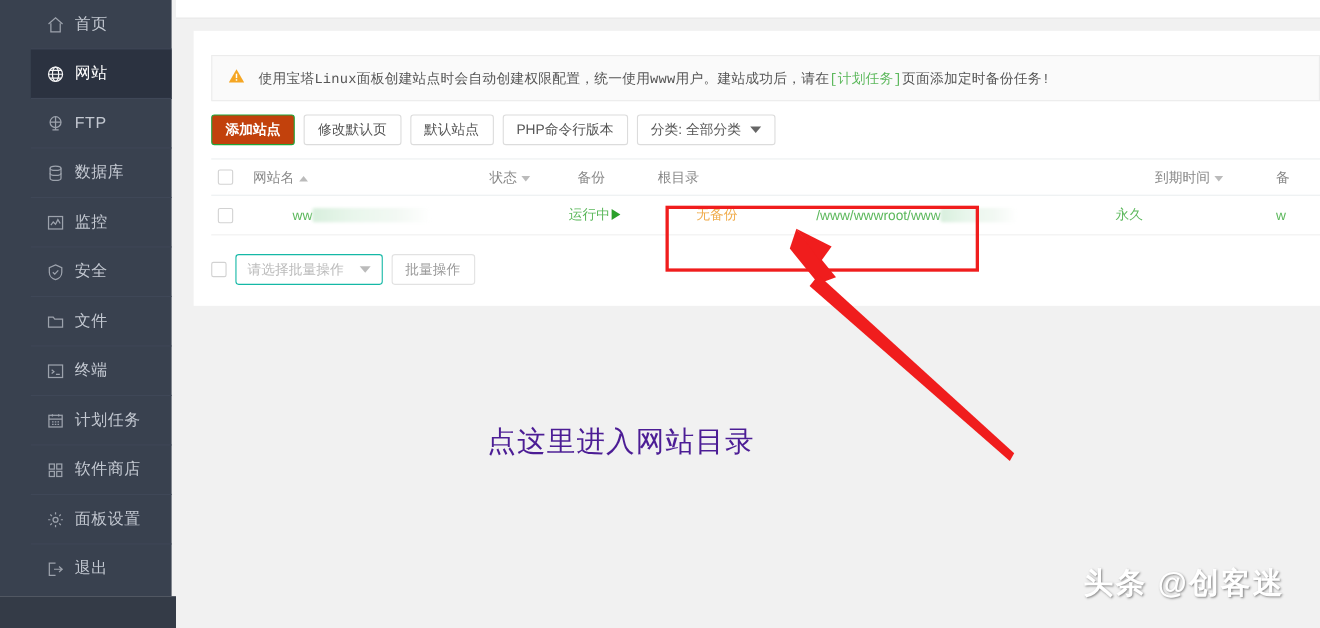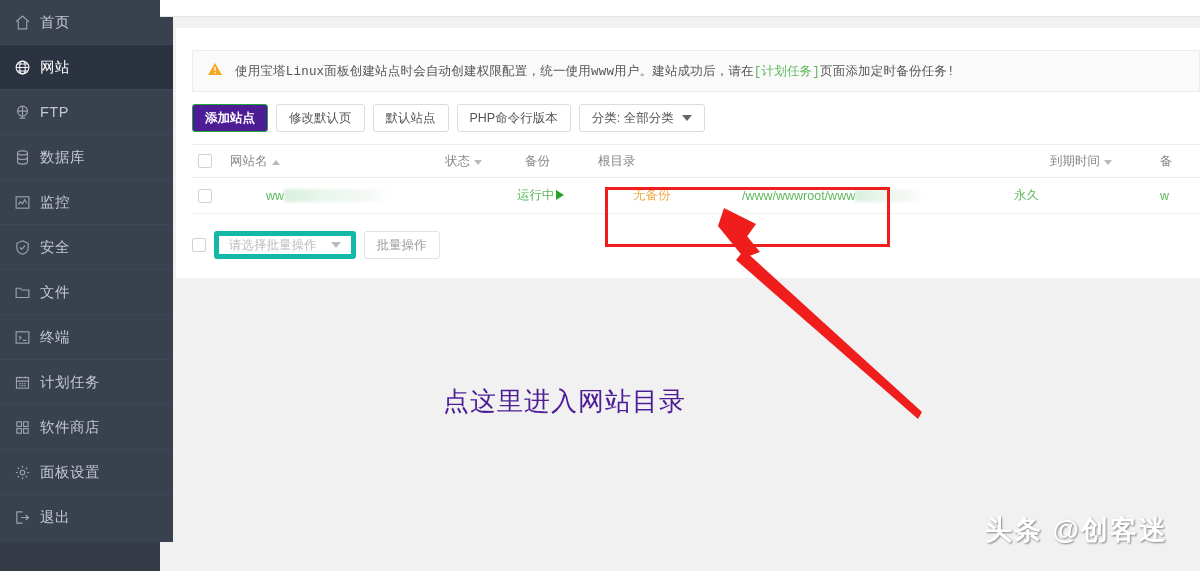--- a/index.html
+++ b/index.html
@@ -7,22 +7,23 @@
   body {
     font-family:"Liberation Sans","DejaVu Sans",sans-serif;
     background:#f1f1f1;
     position:relative;
     font-size:13px;
     color:#444;
   }
 
   
   #sidebar{
-    position:absolute; left:0; top:0; width:173px; height:542px;
+    position:absolute; left:0; top:0; width:156px; height:542px;
     background:#39414f;
+    padding-left:28px;
   }
   #sidebar-bottom{
     position:absolute; left:0; top:542px; width:160px; height:29px;
     background:#343b47;
   }
   .nav-item{
     height:45px; display:flex; align-items:center; padding-left:14px;
     color:#c3c8d1; font-size:14.5px; letter-spacing:.5px;
     border-bottom:1px solid #3f4757;
   }
@@ -61,21 +62,21 @@
   #toolbar{
     position:absolute; left:16px; top:76px; display:flex; align-items:center; gap:8px;
   }
   .btn{
     height:28px; padding:0 12px; display:flex; align-items:center;
     border:1px solid #dcdcdc; background:#fff; color:#555;
     font-size:12.5px; border-radius:3px; white-space:nowrap;
     font-family:inherit;
   }
   .btn.primary{
-    background:#4c1d95; border-color:#20a53a; color:#fff; font-weight:bold;
+    background:#c2410c; border-color:#20a53a; color:#fff; font-weight:bold;
   }
   .btn .caret{
     width:0;height:0;border-left:5px solid transparent;border-right:5px solid transparent;
     border-top:6px solid #666; margin-left:8px;
   }
 
   
   #tbl{ position:absolute; left:16px; top:116px; width:1008px; }
   .thead{
     display:flex; align-items:center; height:34px;
@@ -115,21 +116,21 @@
     border-top:5px solid transparent;border-bottom:5px solid transparent;
     border-left:8px solid #2aa02a;
   }
 
   
   #batch{
     position:absolute; left:16px; top:203px; display:flex; align-items:center; gap:8px;
   }
   .sel{
     height:28px; min-width:126px; padding:0 10px; display:flex; align-items:center;
-    justify-content:space-between; border:5px solid #14b8a6; background:#fff;
+    justify-content:space-between; border:1px solid #14b8a6; background:#fff;
     color:#bbb; font-size:12.5px; border-radius:3px;
   }
   .sel .caret{
     width:0;height:0;border-left:5px solid transparent;border-right:5px solid transparent;
     border-top:6px solid #bbb; margin-left:14px;
   }
   .btn.muted{ color:#999; border-color:#e2e2e2; }
 
   
   #hilite{

